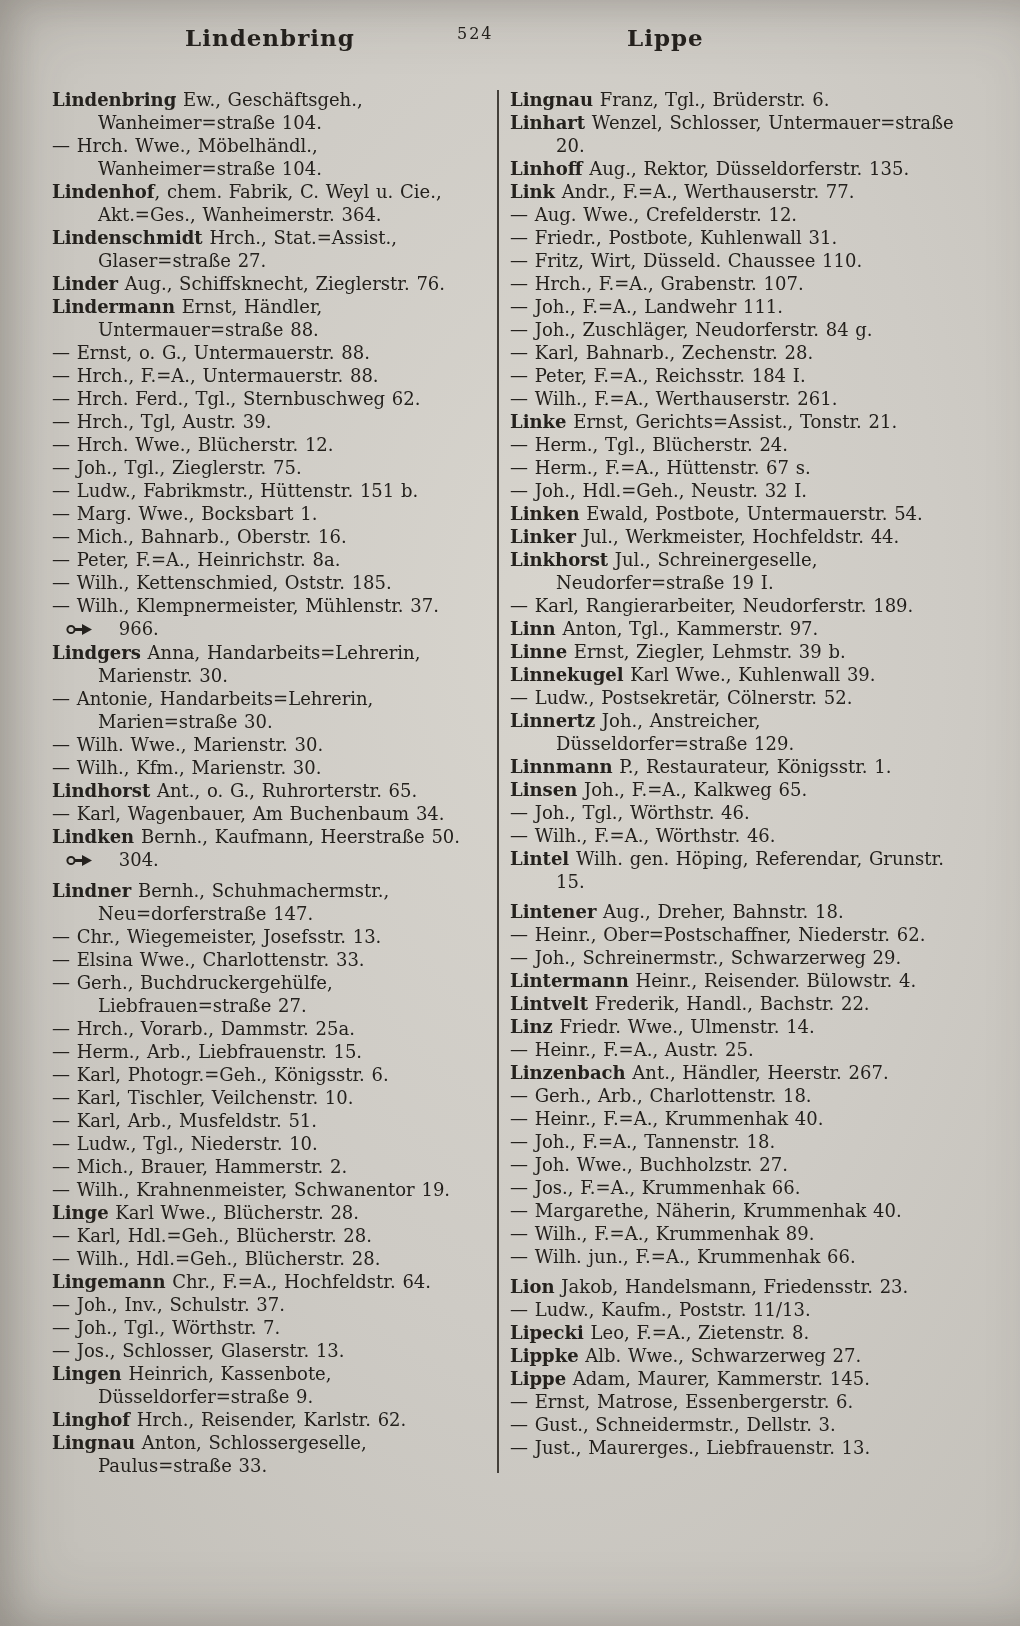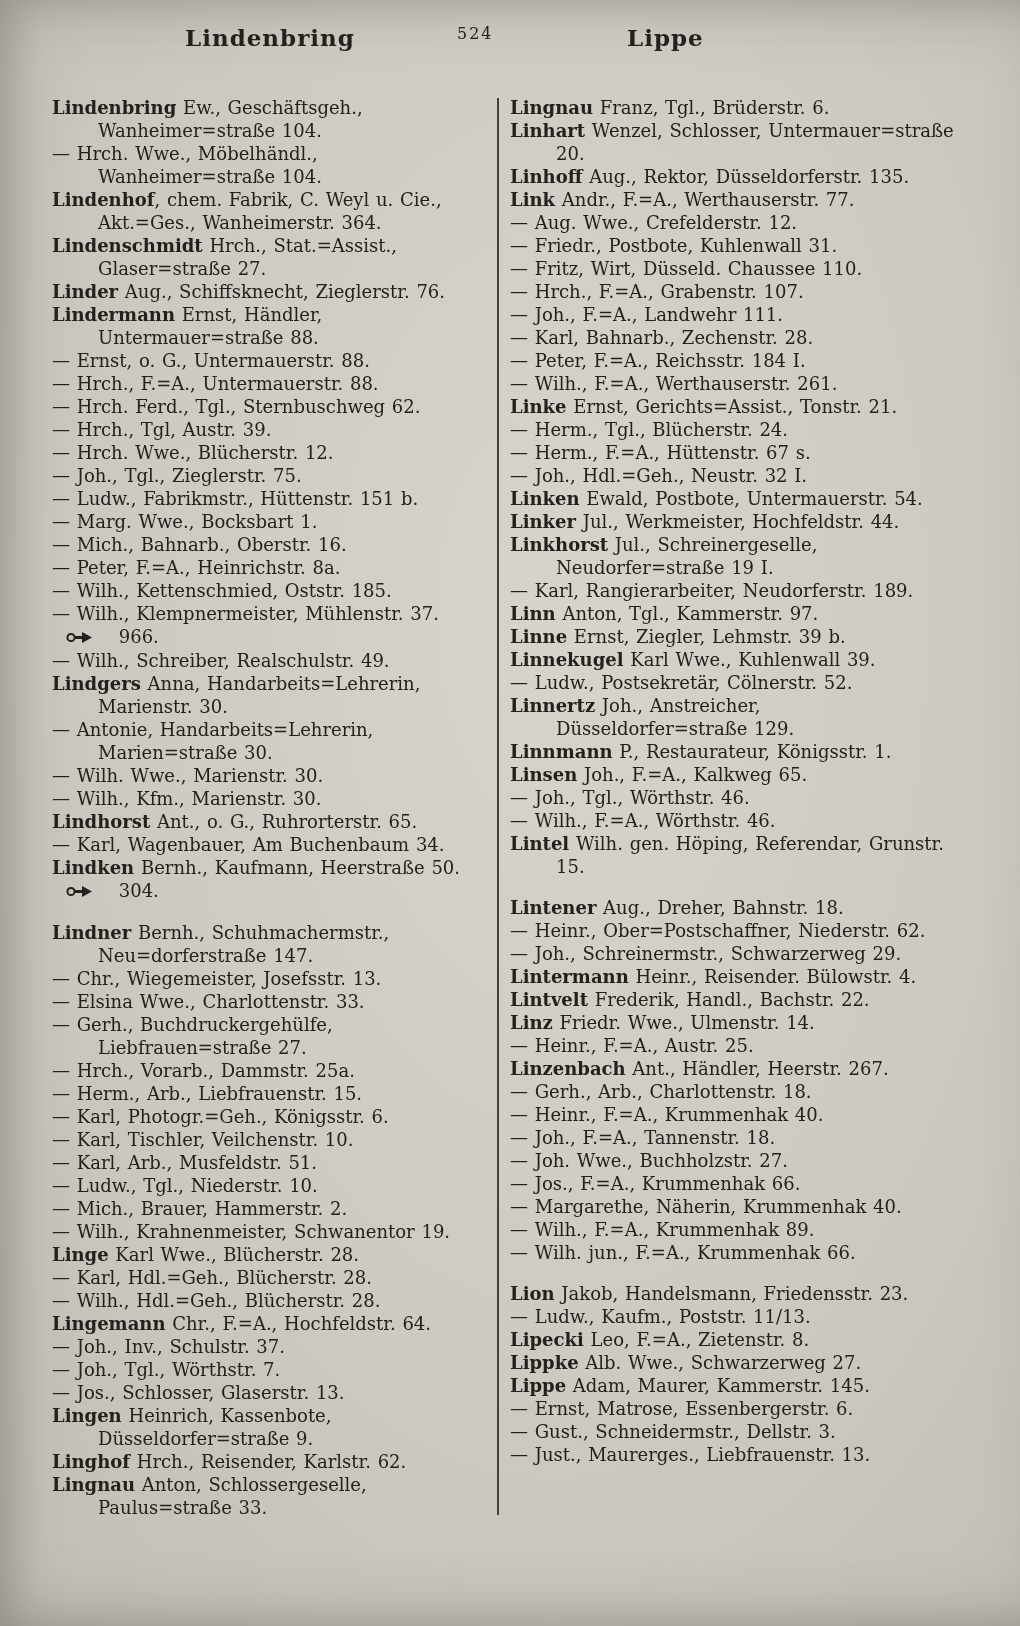--- a/index.html
+++ b/index.html
@@ -12,31 +12,31 @@
     position:relative;width:1020px;height:1626px;overflow:hidden;
     background:radial-gradient(ellipse at 52% 38%, #d7d4cd 0%, #cecbc5 50%, #c1beb7 100%);
     box-shadow:inset 0 0 70px rgba(58,52,42,.28), inset 12px 0 30px rgba(58,52,42,.12);
     color:#24211d;
     padding-left:40px;
   }
   .header{position:absolute;top:24px;left:0;width:100%;height:34px;font-size:23px;}
   .hdr-left{position:absolute;left:185px;font-weight:bold;letter-spacing:1px;}
   .hdr-page{position:absolute;left:457px;font-size:16px;letter-spacing:2px;}
   .hdr-right{position:absolute;left:627px;font-weight:bold;letter-spacing:1px;}
-  .columns{position:absolute;top:96px;left:52px;width:902px;display:flex;align-items:stretch;justify-content:flex-end;}
+  .columns{position:absolute;top:88px;left:52px;width:902px;display:flex;align-items:stretch;justify-content:flex-end;}
   .col{min-width:0;}
   .col.left{width:434px;}
   .col.right{flex:1;}
   .divider{width:2px;background:#44403a;margin:2px 11px 4px 11px;}
   .entry{
     margin:0;padding-left:46px;text-indent:-46px;
     font-size:18px;line-height:23px;
     word-spacing:1px;
   }
-  .entry.gap{margin-top:18px;}
+  .entry.gap{margin-top:7px;}
   .surname{font-weight:bold;}
   .phone{margin-left:14px;white-space:nowrap;}
   .tel-icon{display:inline-block;vertical-align:-1px;}
   .tel-icon svg{display:inline-block;}
 </style>
 </head>
 <body>
 
 <div class="sheet">
   <div class="header">
@@ -61,21 +61,20 @@
         <p class="entry"><span>— Ludw., Fabrikmstr., Hüttenstr. 151 b.</span></p>
         <p class="entry"><span>— Marg. Wwe., Bocksbart 1.</span></p>
         <p class="entry"><span>— Mich., Bahnarb., Oberstr. 16.</span></p>
         <p class="entry"><span>— Peter, F.=A., Heinrichstr. 8a.</span></p>
         <p class="entry"><span>— Wilh., Kettenschmied, Oststr. 185.</span></p>
         <p class="entry"><span>— Wilh., Klempnermeister, Mühlenstr. 37.</span><br><span class="phone"><span class="tel-icon"><svg width="27" height="13" viewBox="0 0 27 13" xmlns="http://www.w3.org/2000/svg">
                 <circle cx="5" cy="6.5" r="3.6" fill="none" stroke="#24211d" stroke-width="2"></circle>
                 <rect x="9" y="5" width="8" height="3" fill="#24211d"></rect>
                 <path d="M16,1 L26,6.5 L16,12 Z" fill="#24211d"></path>
               </svg></span><span> 966.</span></span></p>
-        <p class="entry"><span>— Wilh., Schreiber, Realschulstr. 49.</span></p>
         <p class="entry"><span class="surname">Lindgers</span><span> Anna, Handarbeits=Lehrerin, Marienstr. 30.</span></p>
         <p class="entry"><span>— Antonie, Handarbeits=Lehrerin, Marien=straße 30.</span></p>
         <p class="entry"><span>— Wilh. Wwe., Marienstr. 30.</span></p>
         <p class="entry"><span>— Wilh., Kfm., Marienstr. 30.</span></p>
         <p class="entry"><span class="surname">Lindhorst</span><span> Ant., o. G., Ruhrorterstr. 65.</span></p>
         <p class="entry"><span>— Karl, Wagenbauer, Am Buchenbaum 34.</span></p>
         <p class="entry"><span class="surname">Lindken</span><span> Bernh., Kaufmann, Heerstraße 50.</span><br><span class="phone"><span class="tel-icon"><svg width="27" height="13" viewBox="0 0 27 13" xmlns="http://www.w3.org/2000/svg">
                 <circle cx="5" cy="6.5" r="3.6" fill="none" stroke="#24211d" stroke-width="2"></circle>
                 <rect x="9" y="5" width="8" height="3" fill="#24211d"></rect>
                 <path d="M16,1 L26,6.5 L16,12 Z" fill="#24211d"></path>
@@ -107,20 +106,21 @@
     <div class="col right">
         <p class="entry"><span class="surname">Lingnau</span><span> Franz, Tgl., Brüderstr. 6.</span></p>
         <p class="entry"><span class="surname">Linhart</span><span> Wenzel, Schlosser, Untermauer=straße 20.</span></p>
         <p class="entry"><span class="surname">Linhoff</span><span> Aug., Rektor, Düsseldorferstr. 135.</span></p>
         <p class="entry"><span class="surname">Link</span><span> Andr., F.=A., Werthauserstr. 77.</span></p>
         <p class="entry"><span>— Aug. Wwe., Crefelderstr. 12.</span></p>
         <p class="entry"><span>— Friedr., Postbote, Kuhlenwall 31.</span></p>
         <p class="entry"><span>— Fritz, Wirt, Düsseld. Chaussee 110.</span></p>
         <p class="entry"><span>— Hrch., F.=A., Grabenstr. 107.</span></p>
         <p class="entry"><span>— Joh., F.=A., Landwehr 111.</span></p>
+        <p class="entry"><span>— Joh., Zuschläger, Neudorferstr. 84 g.</span></p>
         <p class="entry"><span>— Karl, Bahnarb., Zechenstr. 28.</span></p>
         <p class="entry"><span>— Peter, F.=A., Reichsstr. 184 I.</span></p>
         <p class="entry"><span>— Wilh., F.=A., Werthauserstr. 261.</span></p>
         <p class="entry"><span class="surname">Linke</span><span> Ernst, Gerichts=Assist., Tonstr. 21.</span></p>
         <p class="entry"><span>— Herm., Tgl., Blücherstr. 24.</span></p>
         <p class="entry"><span>— Herm., F.=A., Hüttenstr. 67 s.</span></p>
         <p class="entry"><span>— Joh., Hdl.=Geh., Neustr. 32 I.</span></p>
         <p class="entry"><span class="surname">Linken</span><span> Ewald, Postbote, Untermauerstr. 54.</span></p>
         <p class="entry"><span class="surname">Linker</span><span> Jul., Werkmeister, Hochfeldstr. 44.</span></p>
         <p class="entry"><span class="surname">Linkhorst</span><span> Jul., Schreinergeselle, Neudorfer=straße 19 I.</span></p>

